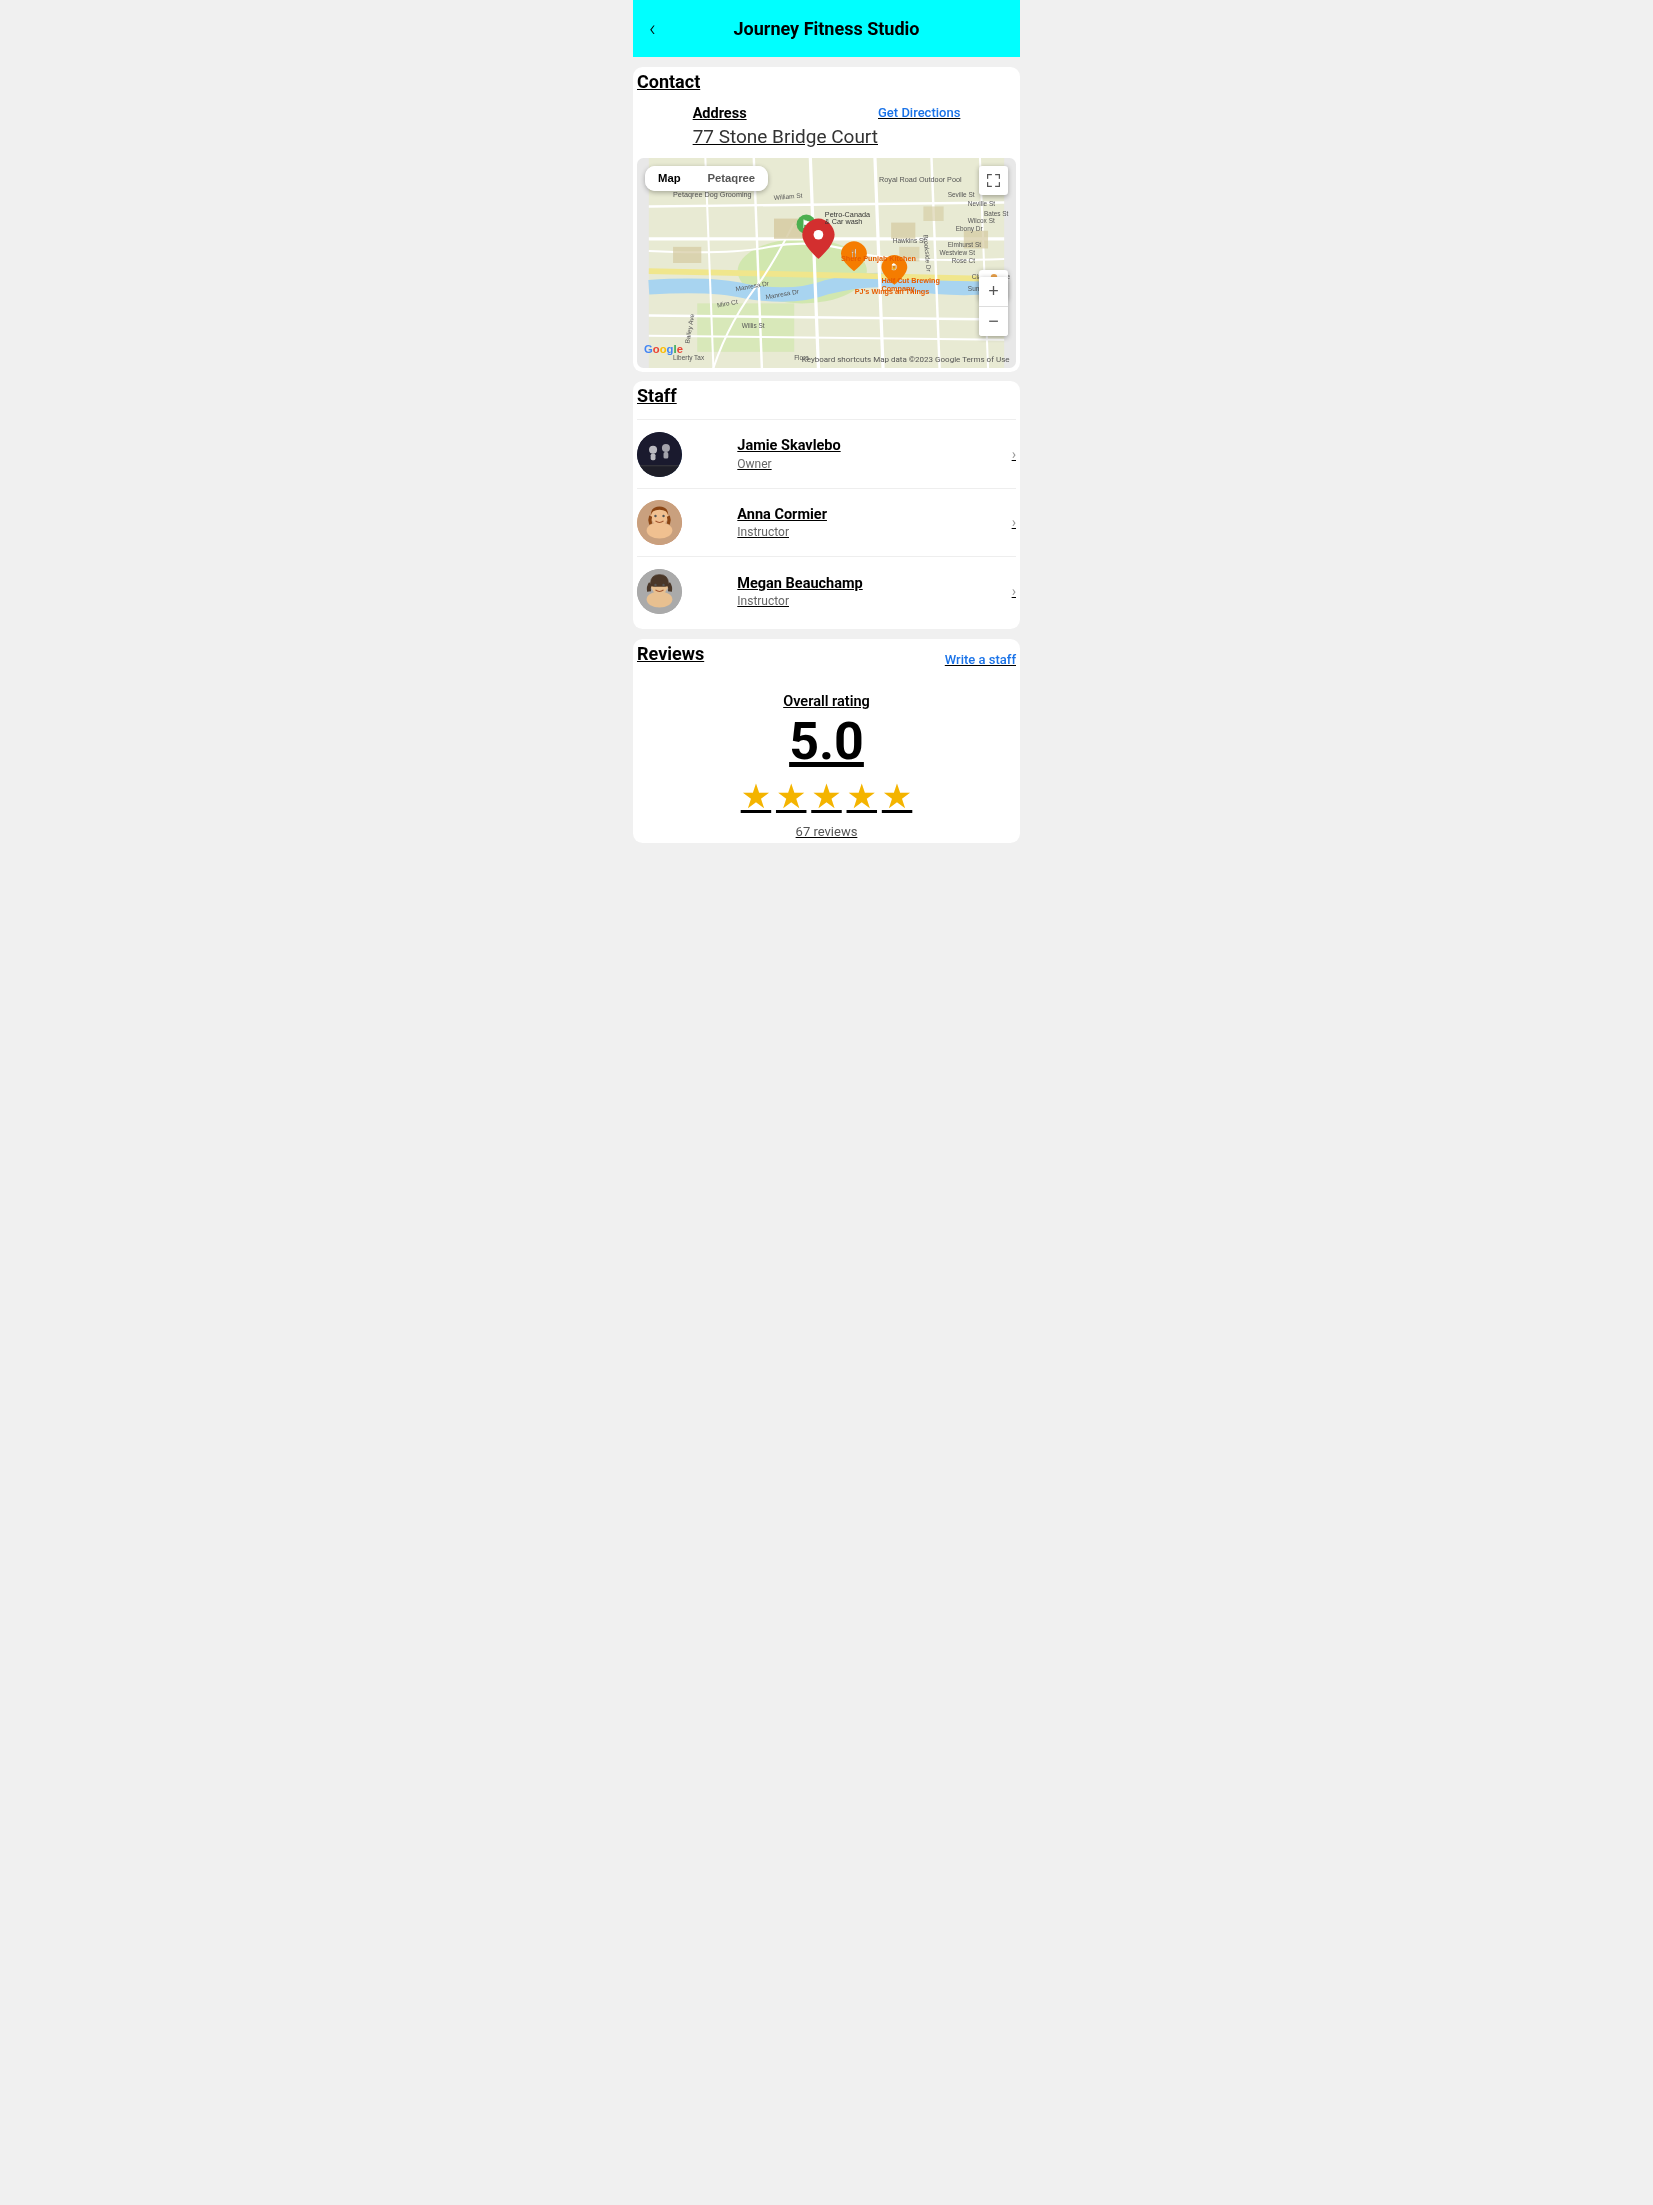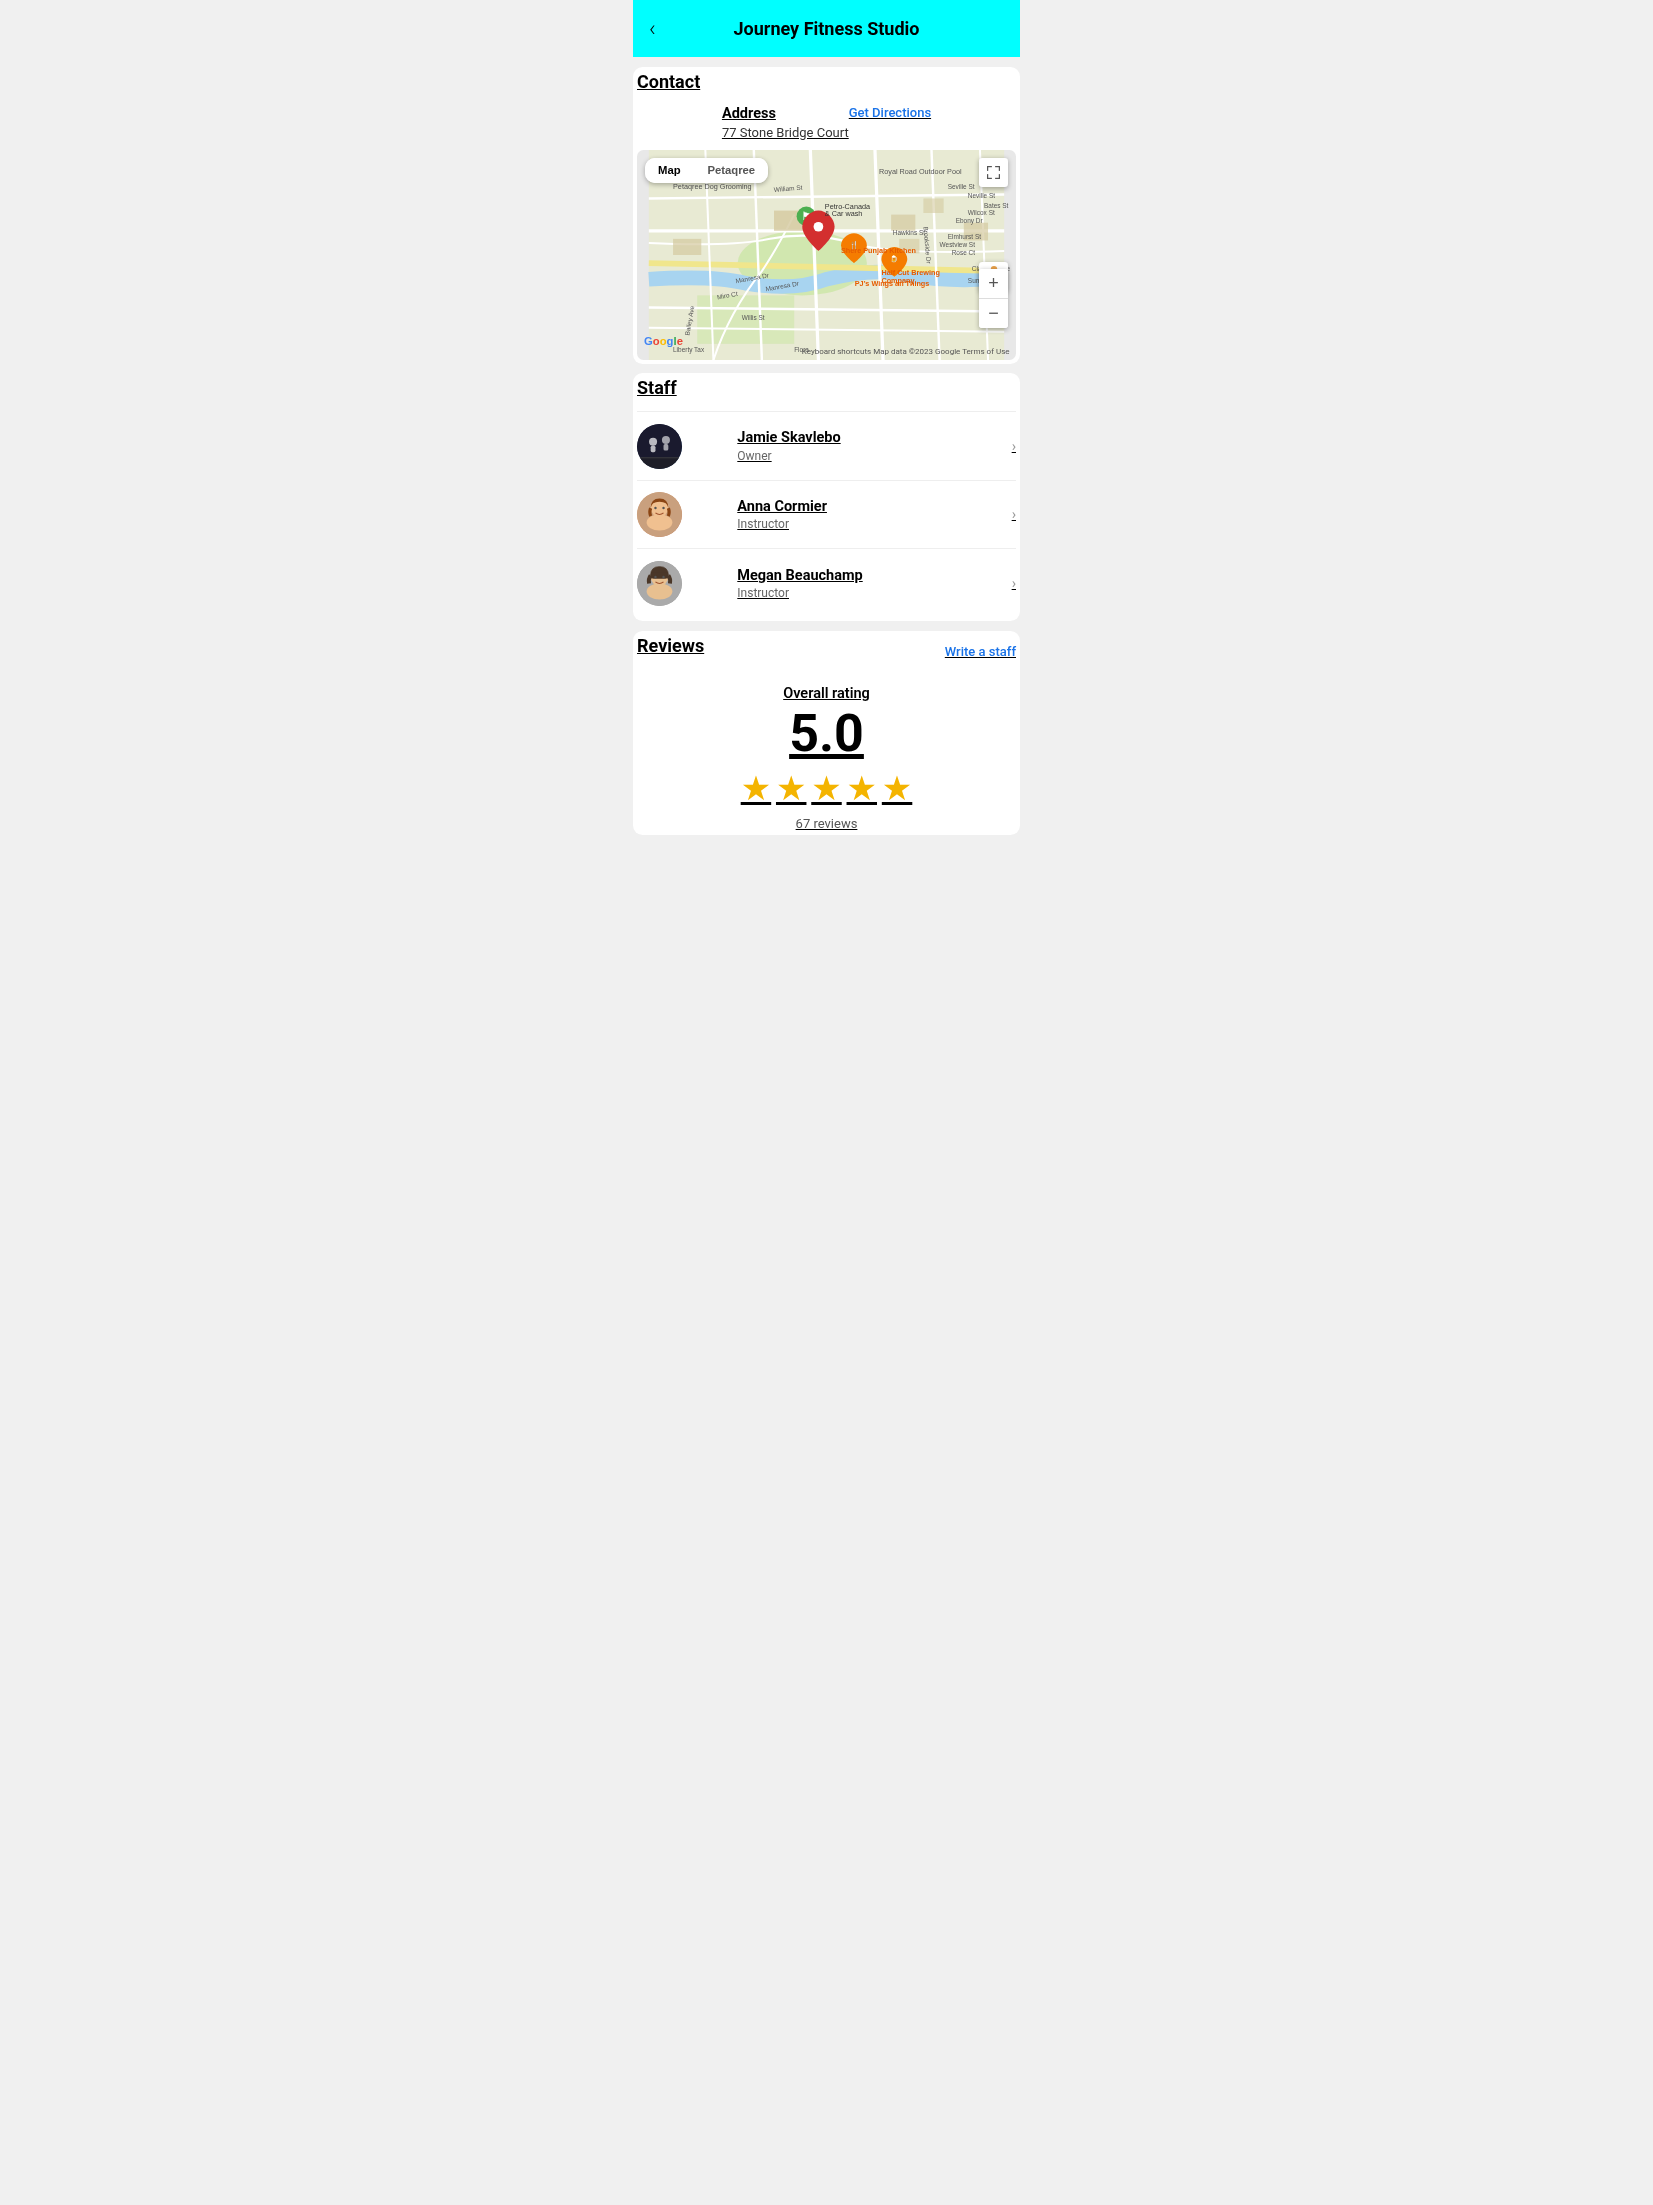--- a/index.html
+++ b/index.html
@@ -63,21 +63,21 @@
       margin-bottom: 9.7px;
     }
 
     .address-label {
       font-size: 14.5px;
       font-weight: 700;
       color: #000;
     }
 
     .address-text {
-      font-size: 13px;
+      font-size: 19px;
       color: #333;
       margin-top: 3.2px;
     }
 
     .get-directions-link {
       font-size: 13px;
       color: #1a73e8;
       font-weight: 500;
       cursor: pointer;
       text-decoration: none;

